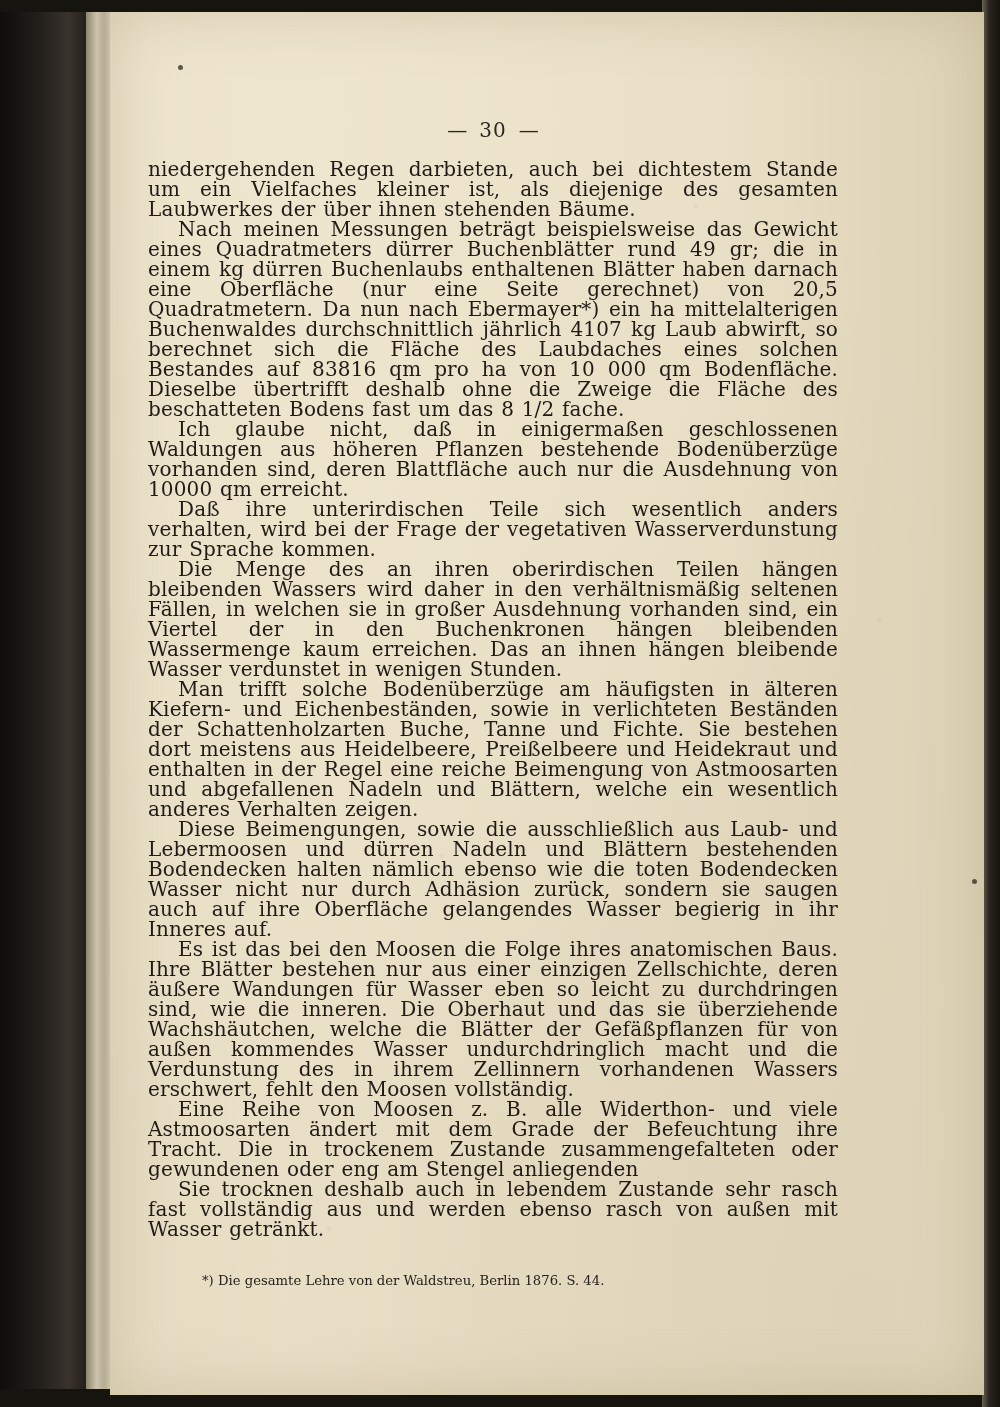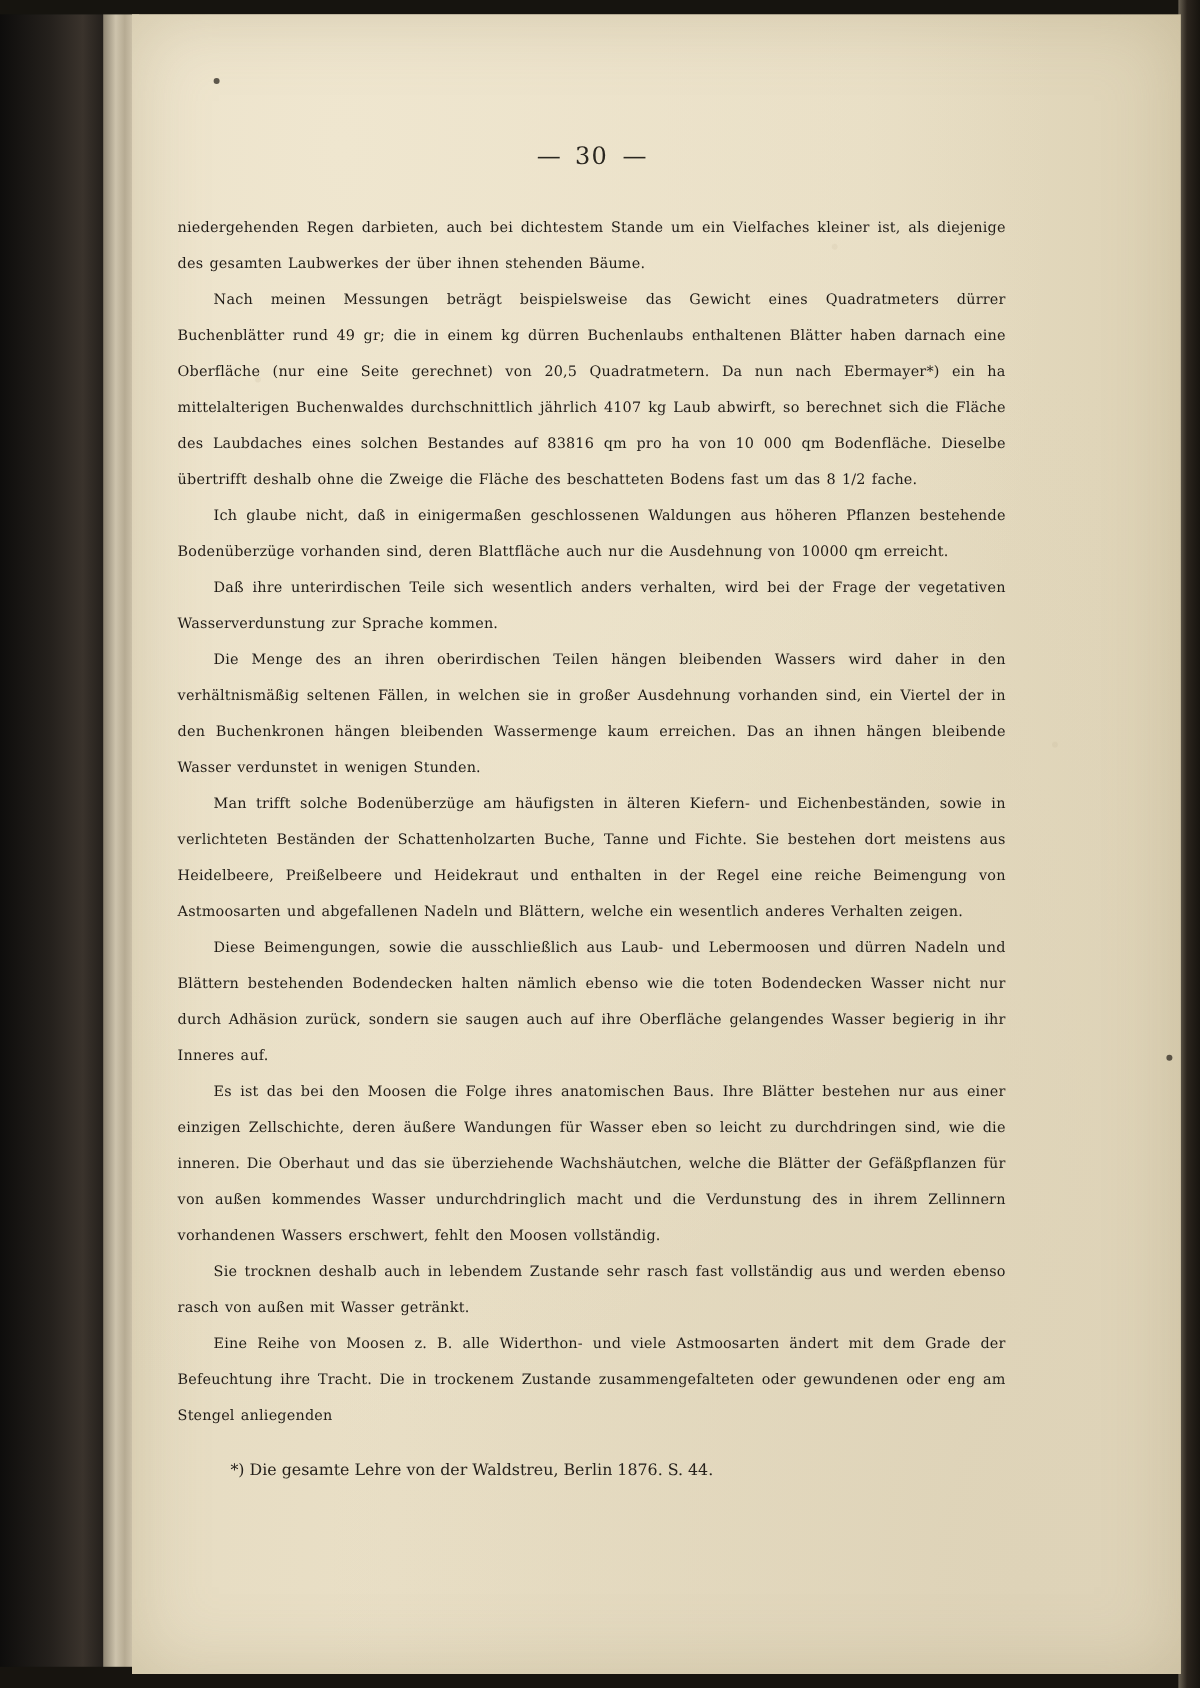--- a/index.html
+++ b/index.html
@@ -79,42 +79,42 @@
     position: absolute;
     left: 148px;
     top: 118px;
     width: 690px;
   }
   .folio {
     text-align: center;
     font-size: 20px;
     letter-spacing: 1px;
     color: #2e2a23;
-    margin-bottom: 32px;
+    margin-bottom: 17px;
     font-family: "DejaVu Serif", serif;
   }
   .folio .dash { letter-spacing: 0; padding: 0 12px; }
 
   .body-text p {
     margin: 0;
     font-family: "DejaVu Serif", serif;
-    font-size: 12px;
-    line-height: 30px;
+    font-size: 20px;
+    line-height: 20px;
     color: #241f1a;
     text-align: justify;
     text-indent: 30px;
     letter-spacing: 0.15px;
     word-spacing: 1.2px;
     -webkit-font-smoothing: antialiased;
   }
   .body-text p.noindent { text-indent: 0; }
 
   .footnote-rule-space { height: 22px; }
   .footnote {
-    margin: 0;
+    margin: 10px;
     font-size: 13.2px;
     line-height: 20px;
     color: #2a251f;
     text-indent: 44px;
     font-family: "DejaVu Serif", serif;
   }
 
   
   .body-text, .folio, .footnote { filter: contrast(1.04) saturate(0.9); }
 
@@ -152,22 +152,22 @@
 
     <div class="body-text">
       <p class="noindent">niedergehenden Regen darbieten, auch bei dichtestem Stande um ein Vielfaches kleiner ist, als diejenige des gesamten Laubwerkes der über ihnen stehenden Bäume.</p>
       <p>Nach meinen Messungen beträgt beispielsweise das Gewicht eines Quadratmeters dürrer Buchenblätter rund 49 gr; die in einem kg dürren Buchenlaubs enthaltenen Blätter haben darnach eine Oberfläche (nur eine Seite gerechnet) von 20,5 Quadratmetern. Da nun nach Ebermayer*) ein ha mittelalterigen Buchenwaldes durchschnittlich jährlich 4107 kg Laub abwirft, so berechnet sich die Fläche des Laubdaches eines solchen Bestandes auf 83816 qm pro ha von 10 000 qm Bodenfläche. Dieselbe übertrifft deshalb ohne die Zweige die Fläche des beschatteten Bodens fast um das 8 1/2 fache.</p>
       <p>Ich glaube nicht, daß in einigermaßen geschlossenen Waldungen aus höheren Pflanzen bestehende Bodenüberzüge vorhanden sind, deren Blattfläche auch nur die Ausdehnung von 10000 qm erreicht.</p>
       <p>Daß ihre unterirdischen Teile sich wesentlich anders verhalten, wird bei der Frage der vegetativen Wasserverdunstung zur Sprache kommen.</p>
       <p>Die Menge des an ihren oberirdischen Teilen hängen bleibenden Wassers wird daher in den verhältnismäßig seltenen Fällen, in welchen sie in großer Ausdehnung vorhanden sind, ein Viertel der in den Buchenkronen hängen bleibenden Wassermenge kaum erreichen. Das an ihnen hängen bleibende Wasser verdunstet in wenigen Stunden.</p>
       <p>Man trifft solche Bodenüberzüge am häufigsten in älteren Kiefern- und Eichenbeständen, sowie in verlichteten Beständen der Schattenholzarten Buche, Tanne und Fichte. Sie bestehen dort meistens aus Heidelbeere, Preißelbeere und Heidekraut und enthalten in der Regel eine reiche Beimengung von Astmoosarten und abgefallenen Nadeln und Blättern, welche ein wesentlich anderes Verhalten zeigen.</p>
       <p>Diese Beimengungen, sowie die ausschließlich aus Laub- und Lebermoosen und dürren Nadeln und Blättern bestehenden Bodendecken halten nämlich ebenso wie die toten Bodendecken Wasser nicht nur durch Adhäsion zurück, sondern sie saugen auch auf ihre Oberfläche gelangendes Wasser begierig in ihr Inneres auf.</p>
       <p>Es ist das bei den Moosen die Folge ihres anatomischen Baus. Ihre Blätter bestehen nur aus einer einzigen Zellschichte, deren äußere Wandungen für Wasser eben so leicht zu durchdringen sind, wie die inneren. Die Oberhaut und das sie überziehende Wachshäutchen, welche die Blätter der Gefäßpflanzen für von außen kommendes Wasser undurchdringlich macht und die Verdunstung des in ihrem Zellinnern vorhandenen Wassers erschwert, fehlt den Moosen vollständig.</p>
+      <p>Eine Reihe von Moosen z. B. alle Widerthon- und viele Astmoosarten ändert mit dem Grade der Befeuchtung ihre Tracht. Die in trockenem Zustande zusammengefalteten oder gewundenen oder eng am Stengel anliegenden</p>
       <p>Sie trocknen deshalb auch in lebendem Zustande sehr rasch fast vollständig aus und werden ebenso rasch von außen mit Wasser getränkt.</p>
-      <p>Eine Reihe von Moosen z. B. alle Widerthon- und viele Astmoosarten ändert mit dem Grade der Befeuchtung ihre Tracht. Die in trockenem Zustande zusammengefalteten oder gewundenen oder eng am Stengel anliegenden</p>
     </div>
 
     <div class="footnote-rule-space"></div>
 
     <p class="footnote">*) Die gesamte Lehre von der Waldstreu, Berlin 1876. S. 44.</p>
 
   </div>
 </div>
 
 </body></html>

